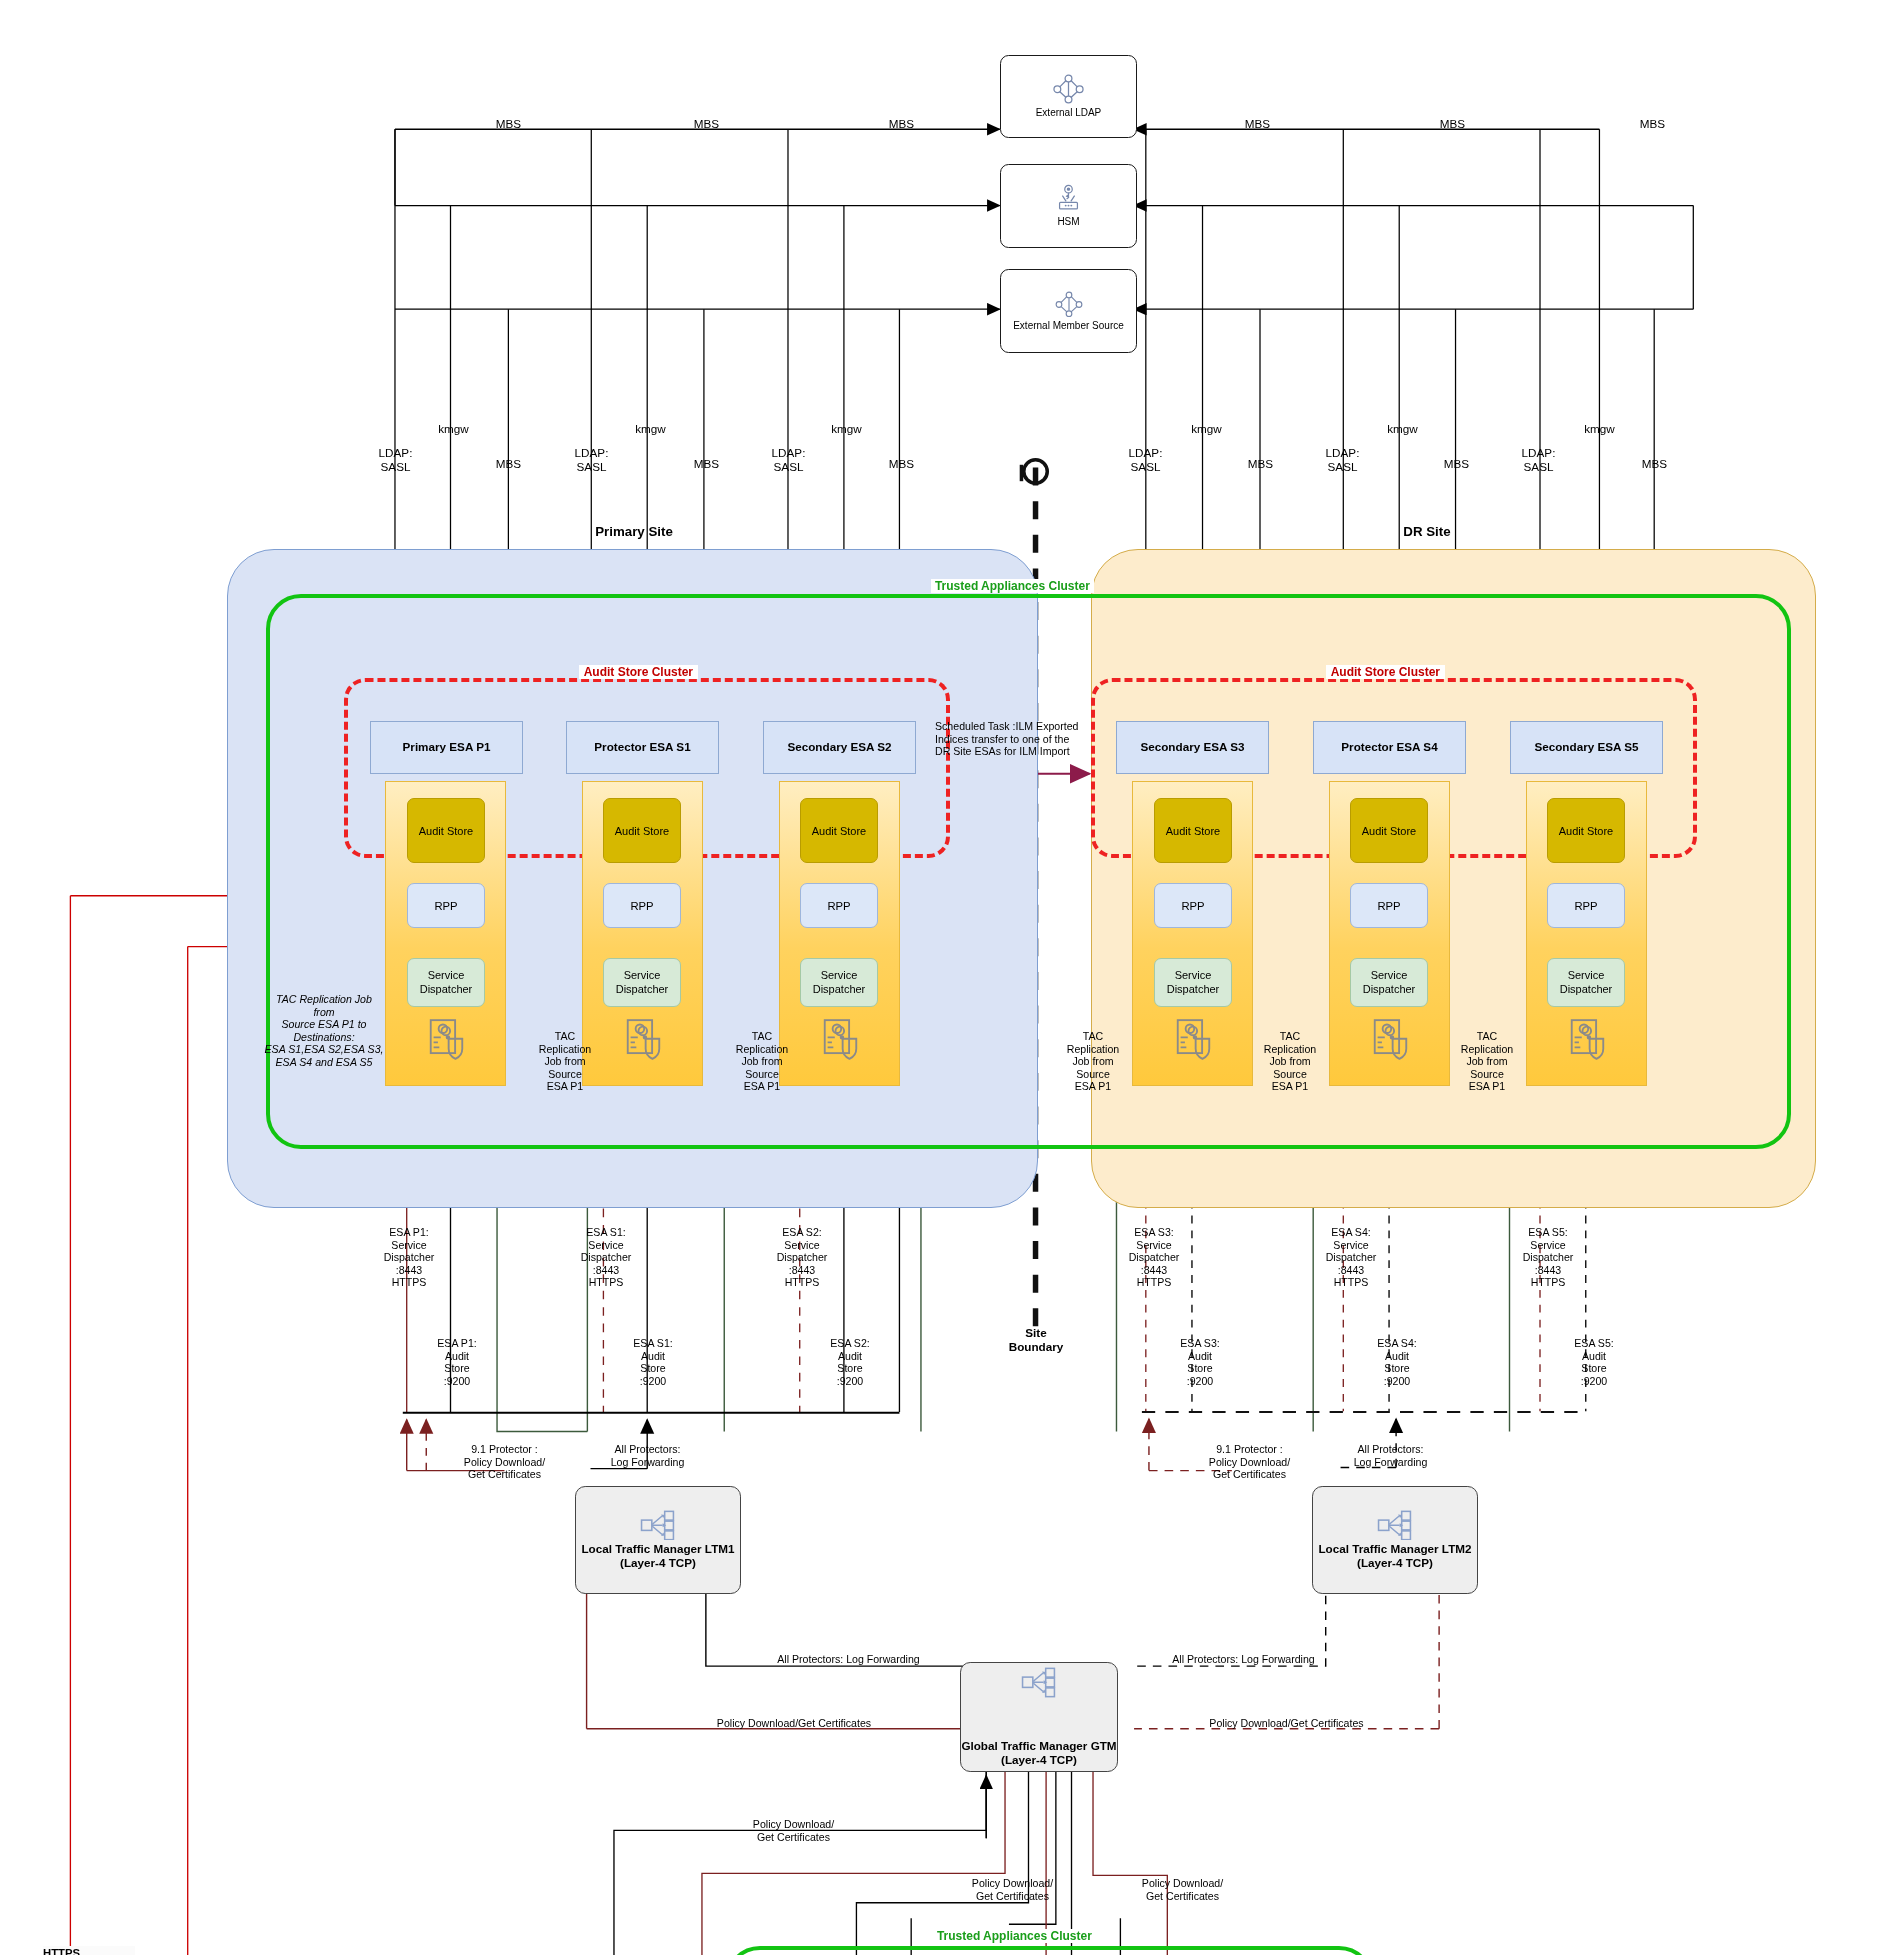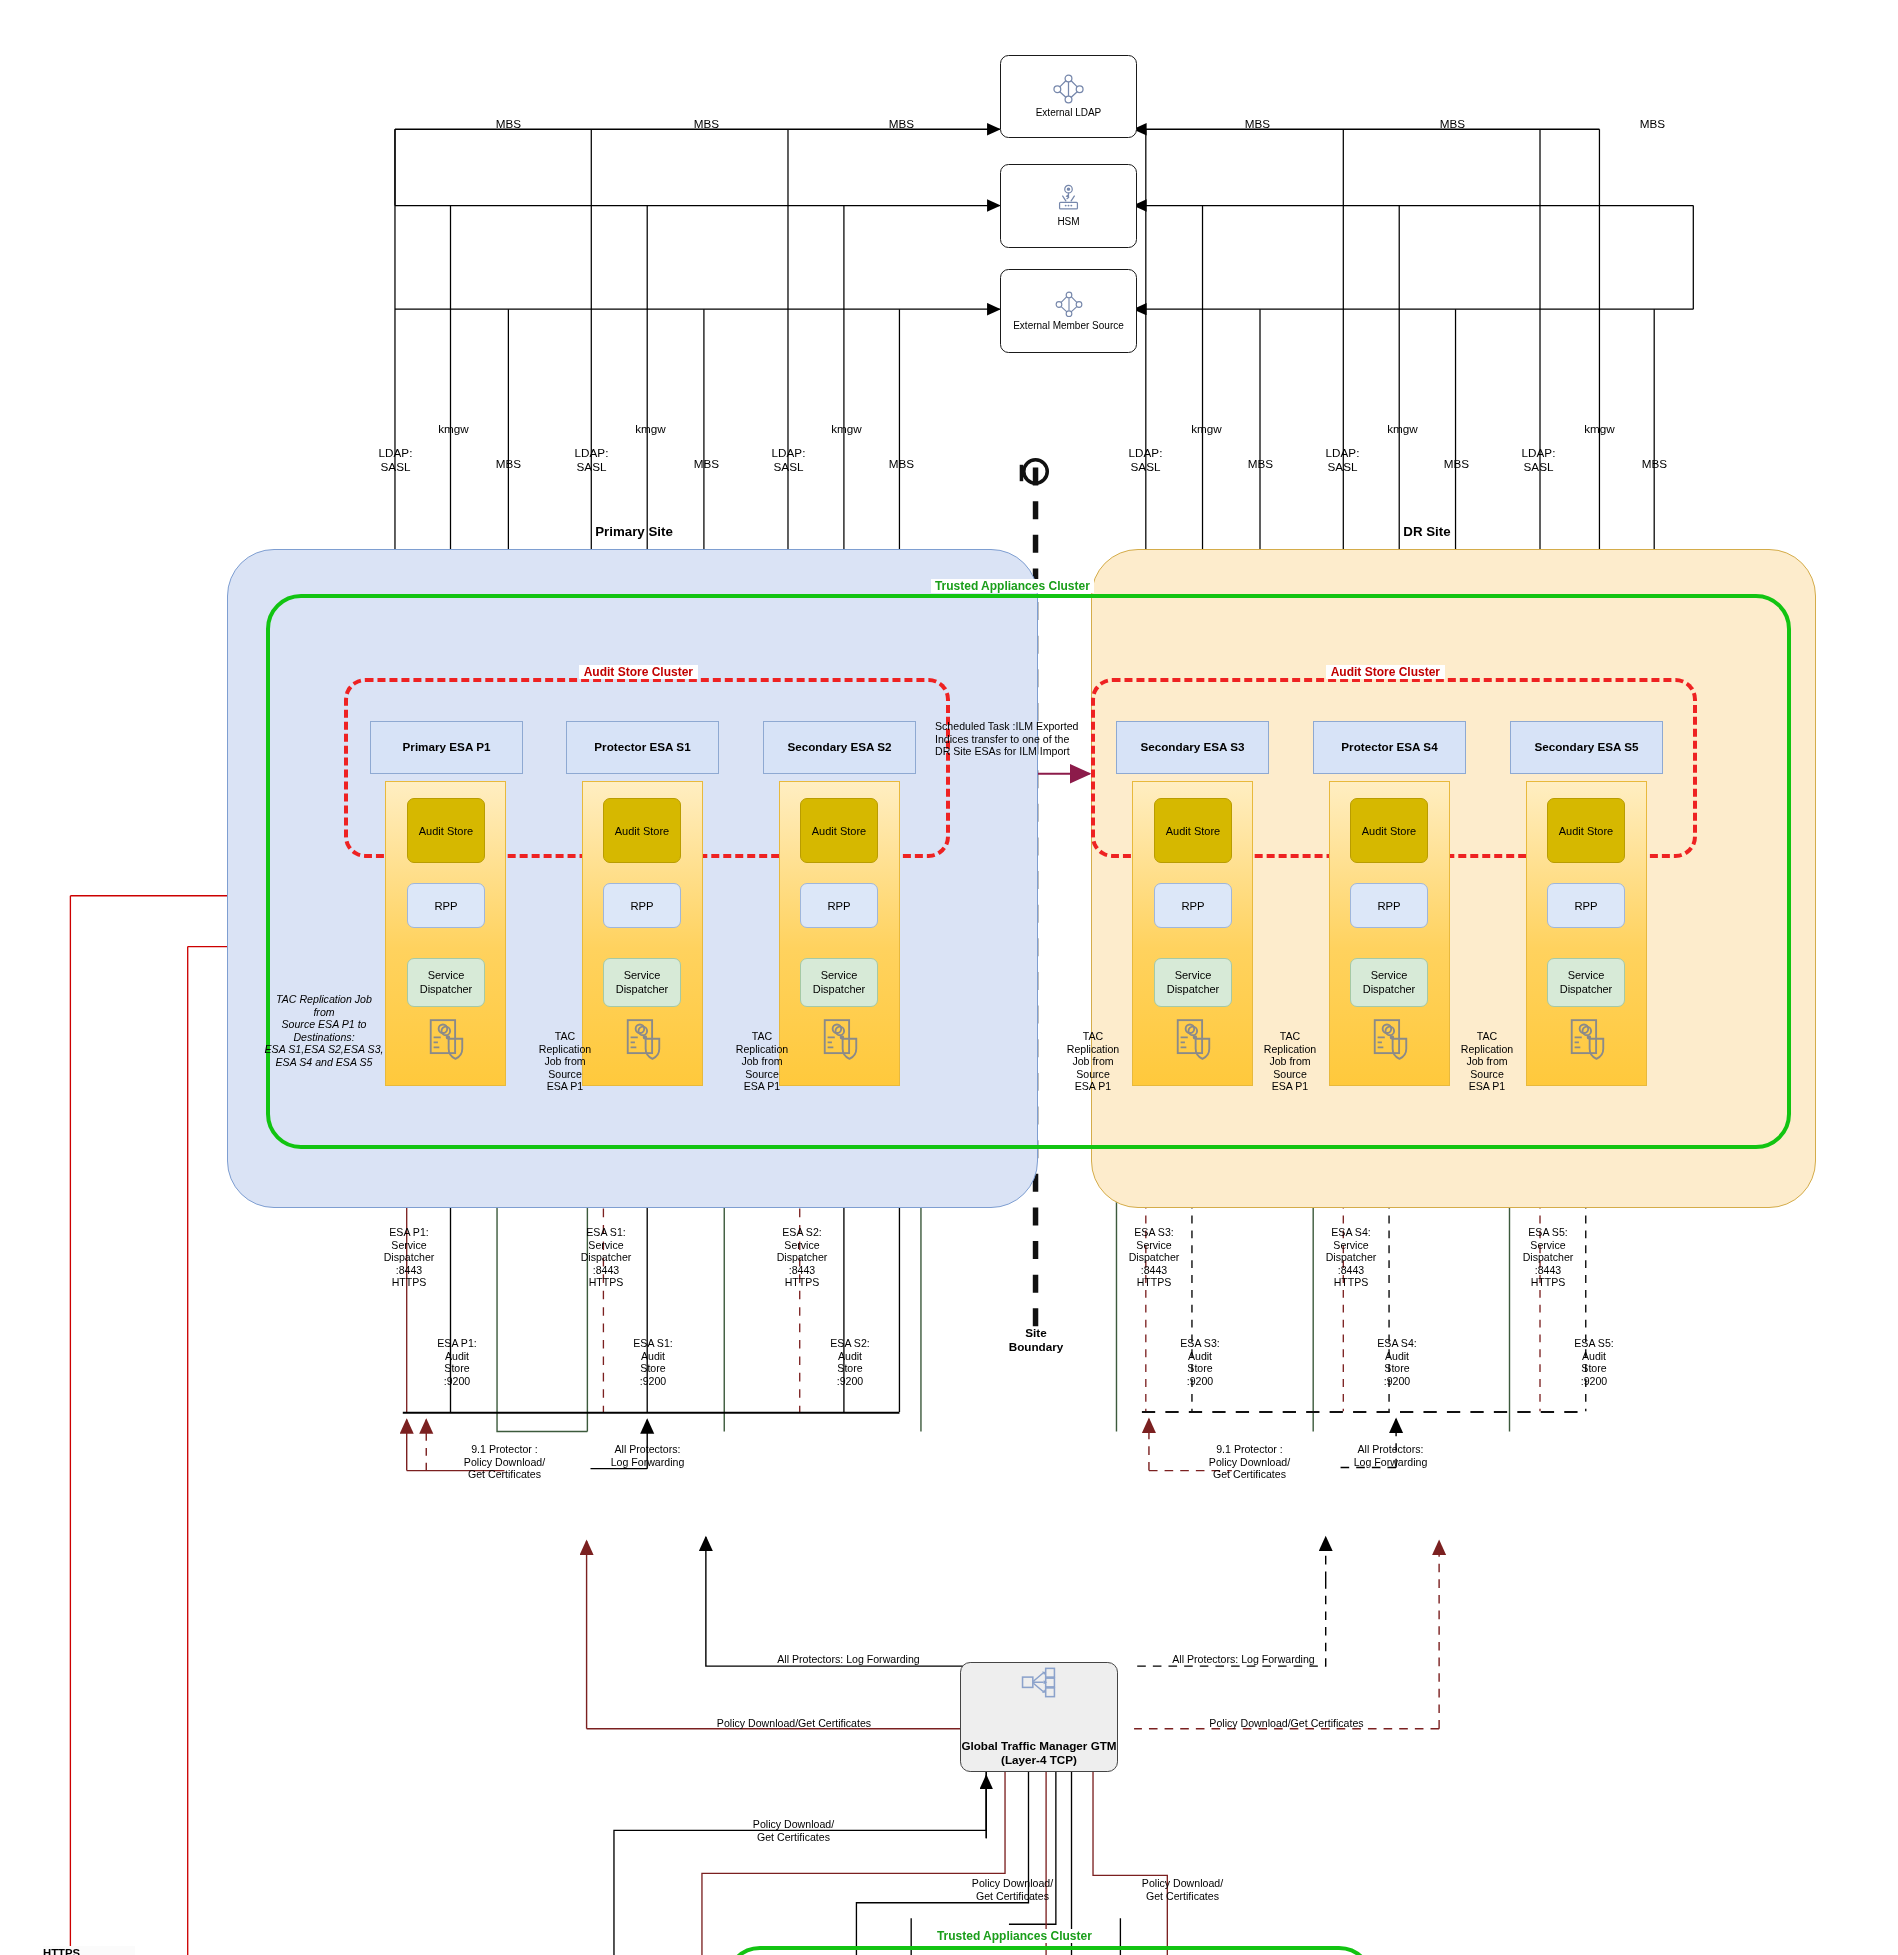--- a/index.html
+++ b/index.html
@@ -626,21 +626,57 @@
 Get Certificates</div>
   <div class="lbl sm" style="left:591px;top:1443px;width:113px;">All Protectors:
 Log Forwarding</div>
 
   <div class="lbl sm" style="left:1189px;top:1443px;width:121px;">9.1 Protector :
 Policy Download/
 Get Certificates</div>
   <div class="lbl sm" style="left:1334px;top:1443px;width:113px;">All Protectors:
 Log Forwarding</div>
 
-
+  <div class="tmbox" style="left:575px;top:1486px;width:164px;height:106px;">
+    <svg class="icn" width="36" height="30.5" viewBox="0 0 70 58">
+      <g stroke="#8ba2cb" stroke-width="3" fill="none">
+        <rect x="3" y="19" width="20" height="20"></rect>
+        <rect x="48" y="2" width="17" height="17"></rect>
+          <rect x="48" y="21" width="17" height="17"></rect>
+          <rect x="48" y="40" width="17" height="17"></rect>
+        <path d="M23,29 L44,29 M24,27 L43,11 M24,31 L43,47"></path>
+      </g>
+      <g fill="#8ba2cb">
+          <path d="M44,25 l7,4 l-7,4 z"></path>
+          <path d="M41,8 l8,1 l-4,6 z"></path>
+          <path d="M41,50 l8,-1 l-4,-6 z"></path>
+        </g>
+    </svg>
+    <div class="cap">Local Traffic Manager
+LTM1 (Layer-4 TCP)</div>
+  </div>
+
+  <div class="tmbox" style="left:1312px;top:1486px;width:164px;height:106px;">
+    <svg class="icn" width="36" height="30.5" viewBox="0 0 70 58">
+      <g stroke="#8ba2cb" stroke-width="3" fill="none">
+        <rect x="3" y="19" width="20" height="20"></rect>
+        <rect x="48" y="2" width="17" height="17"></rect>
+          <rect x="48" y="21" width="17" height="17"></rect>
+          <rect x="48" y="40" width="17" height="17"></rect>
+        <path d="M23,29 L44,29 M24,27 L43,11 M24,31 L43,47"></path>
+      </g>
+      <g fill="#8ba2cb">
+          <path d="M44,25 l7,4 l-7,4 z"></path>
+          <path d="M41,8 l8,1 l-4,6 z"></path>
+          <path d="M41,50 l8,-1 l-4,-6 z"></path>
+        </g>
+    </svg>
+    <div class="cap">Local Traffic Manager
+LTM2 (Layer-4 TCP)</div>
+  </div>
 
   <div class="tmbox" style="left:960px;top:1662px;width:156px;height:108px;gap:39px;">
     <svg class="icn" width="36" height="30.5" viewBox="0 0 70 58">
       <g stroke="#8ba2cb" stroke-width="3" fill="none">
         <rect x="3" y="19" width="20" height="20"></rect>
         <rect x="48" y="2" width="17" height="17"></rect>
           <rect x="48" y="21" width="17" height="17"></rect>
           <rect x="48" y="40" width="17" height="17"></rect>
         <path d="M23,29 L44,29 M24,27 L43,11 M24,31 L43,47"></path>
       </g>

